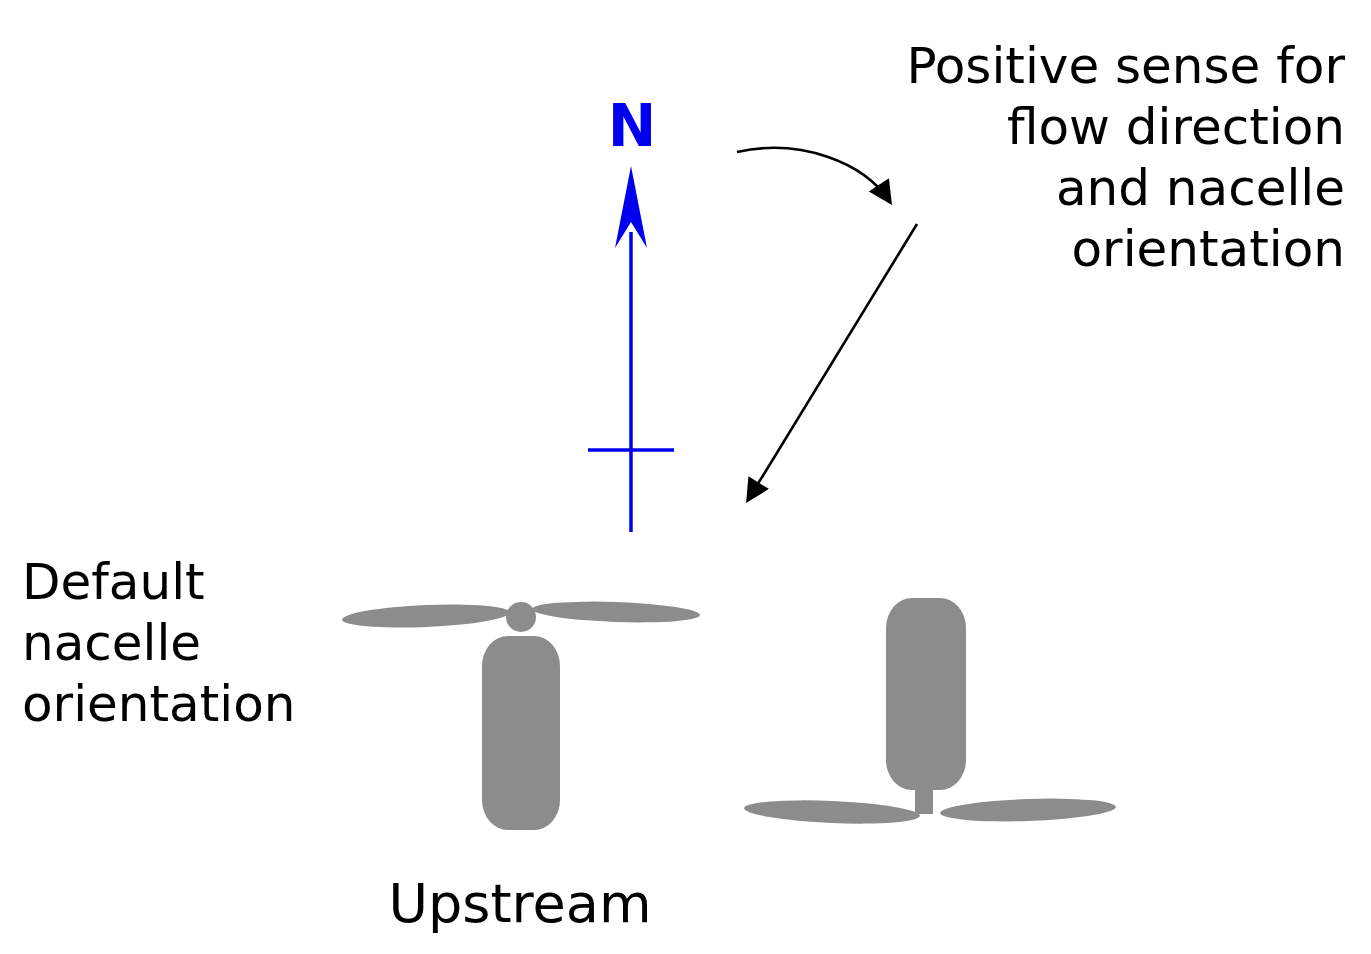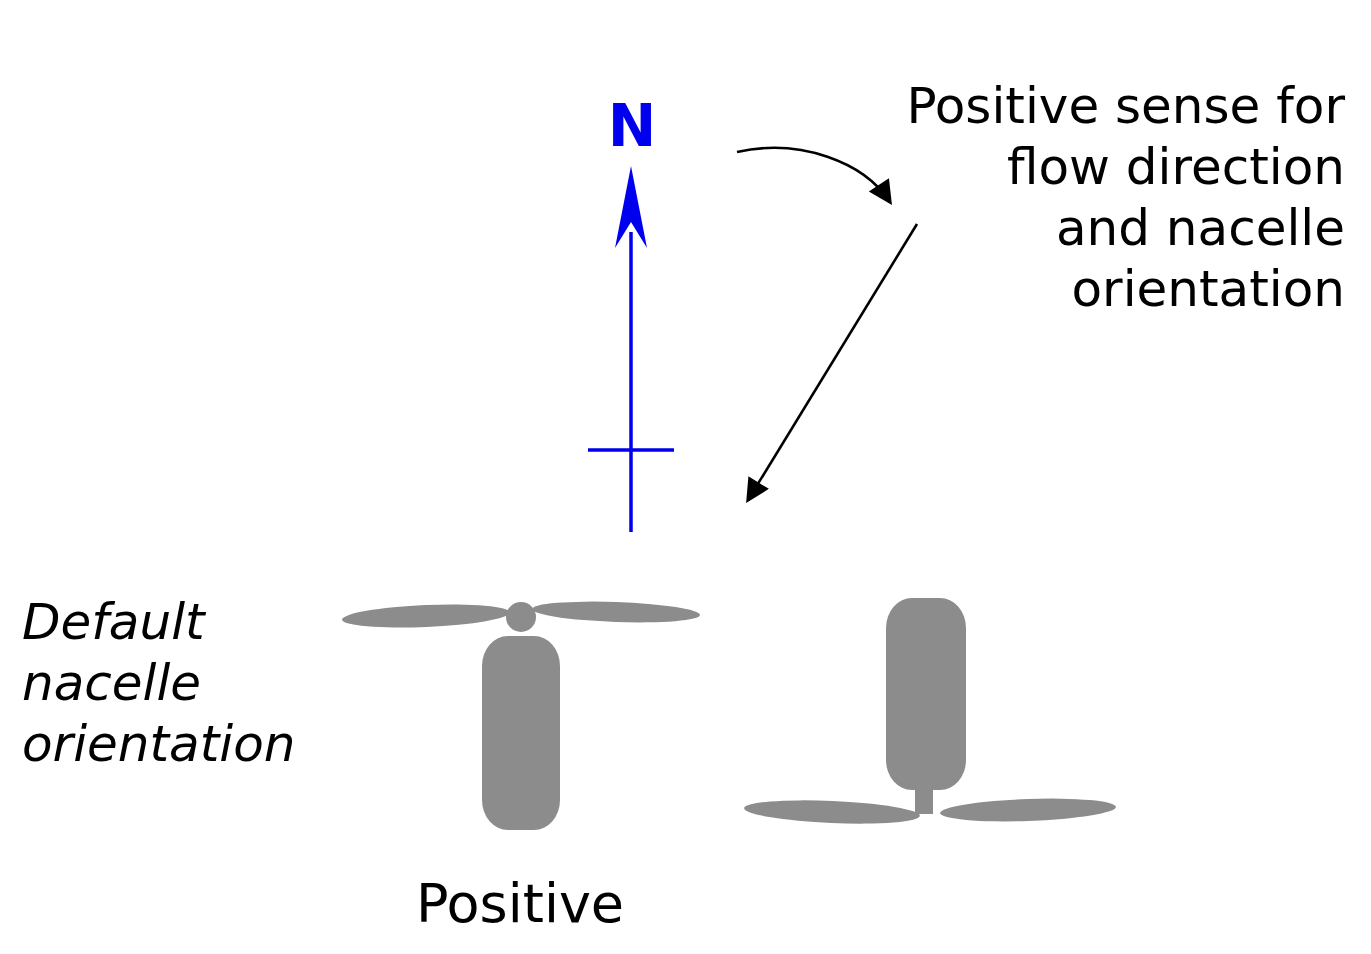--- a/index.html
+++ b/index.html
@@ -26,21 +26,20 @@
   .north-stroke { stroke: var(--north_arrow, #0000ee); stroke-width: 3.5; fill: none; }
   .north-fill   { fill: var(--north_arrow, #0000ee); }
   .turbine-fill { fill: var(--turbine, #8c8c8c); }
   .black-stroke { stroke: var(--line, #000000); stroke-width: 2.6; fill: none; }
   .black-fill   { fill: var(--line, #000000); }
 
   .label {
     position: absolute;
     white-space: pre-line;
     line-height: 1.22;
-    margin-top: 40px;
   }
   .north-letter {
     position: absolute;
     left: 632px;
     top: 92px;
     transform: translateX(-50%);
     font-size: 58px;
     font-weight: bold;
     color: var(--north_arrow, #0000ee);
   }
@@ -49,21 +48,20 @@
     top: 36px;
     width: 580px;
     text-align: right;
     font-size: 50px;
   }
   .default-nacelle {
     left: 22px;
     top: 552px;
     text-align: left;
     font-size: 50px;
-    font-style: italic;
   }
   .turbine-label {
     position: absolute;
     top: 872px;
     transform: translateX(-50%);
     font-size: 54px;
     white-space: nowrap;
   }
   .upstream-label  { left: 520px; }
   .downstream-label{ left: 932px; }
@@ -110,16 +108,16 @@
 
   <div class="label positive-sense">Positive sense for
 flow direction
 and nacelle
 orientation</div>
 
   <div class="label default-nacelle">Default
 nacelle
 orientation</div>
 
-  <div class="turbine-label upstream-label">Positive</div>
+  <div class="turbine-label upstream-label">Upstream</div>
 
 
 </div>
 
 </body></html>

